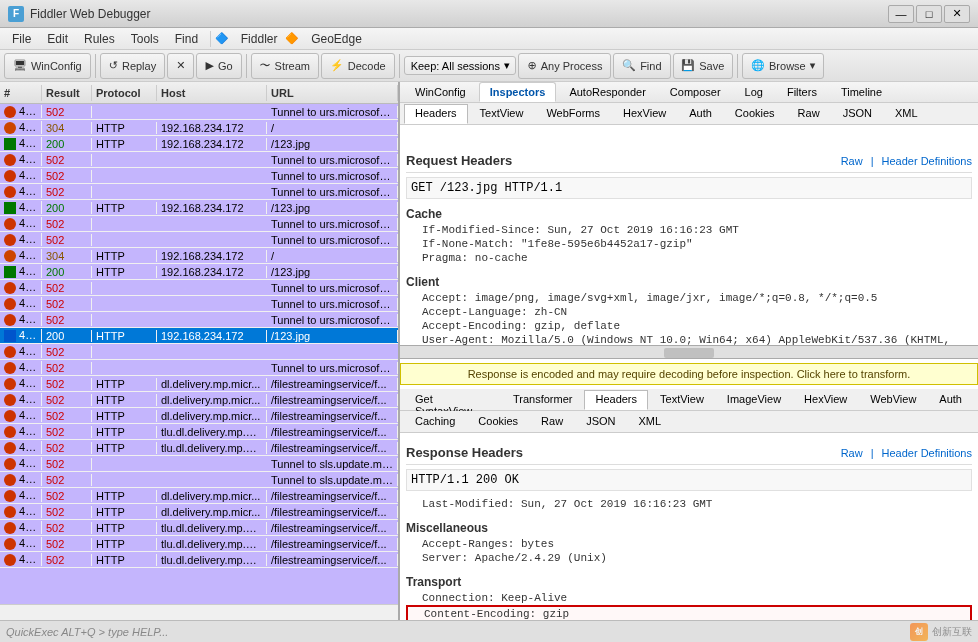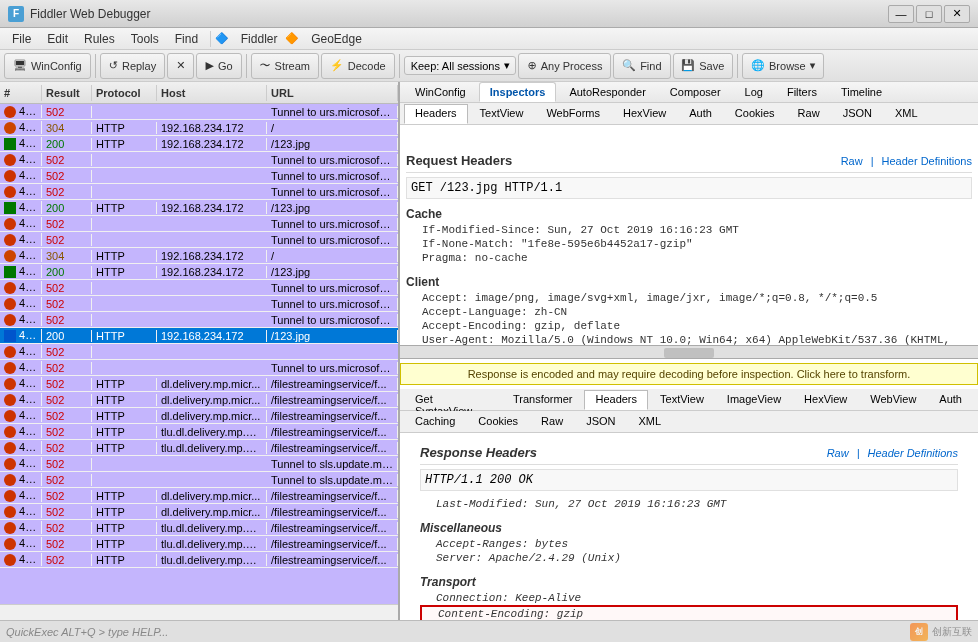--- a/index.html
+++ b/index.html
@@ -67,21 +67,21 @@
     .response-sub-tabs { display: flex; background: #f0f0f0; border-bottom: 1px solid #ccc; height: 22px; padding: 1px 4px 0; }
     
     
     .highlighted-row { border: 2px solid red; background: #fff0f0; }
 
     .bottom-bar { height: 22px; background: #e0e0e0; border-top: 1px solid #bbb; display: flex; align-items: center; padding: 0 6px; font-size: 11px; color: #333; gap: 12px; position: relative; }
 
     .scrollbar-x { height: 16px; background: #f0f0f0; border-top: 1px solid #ccc; }
     
     .req-content { overflow-y: auto; max-height: 220px; padding: 20px 6px; }
-    .resp-content { overflow-y: auto; flex: 1; padding: 4px 20px; font-style: italic; }
+    .resp-content { overflow-y: auto; flex: 1; padding: 4px 6px; }
     
     .insp-outer { display: flex; flex-direction: column; height: 100%; }
   </style>
 </head>
 <body>
 
 <div class="title-bar">
   <div class="title-bar-icon">F</div>
   <span class="title-bar-text">Fiddler Web Debugger</span>
   <div class="title-bar-buttons">

